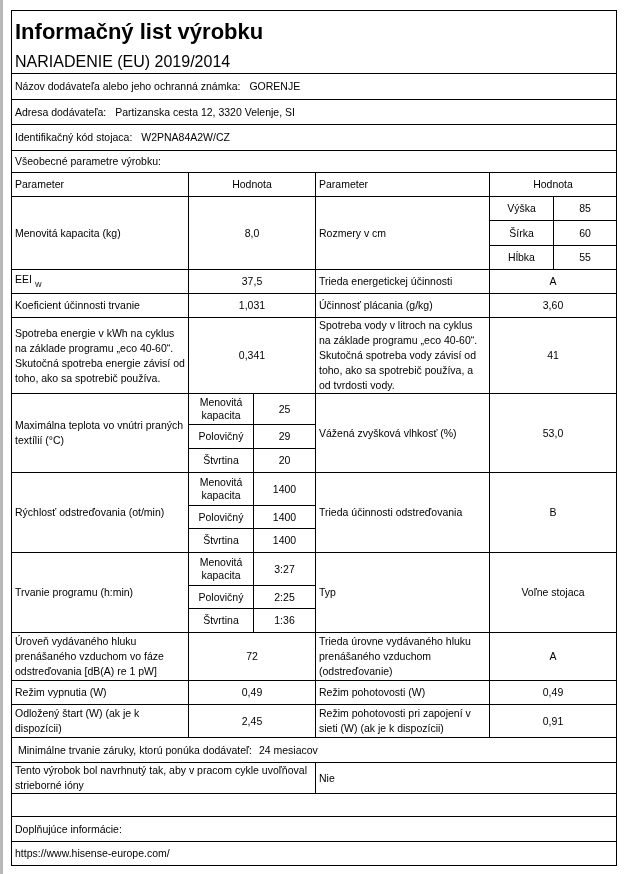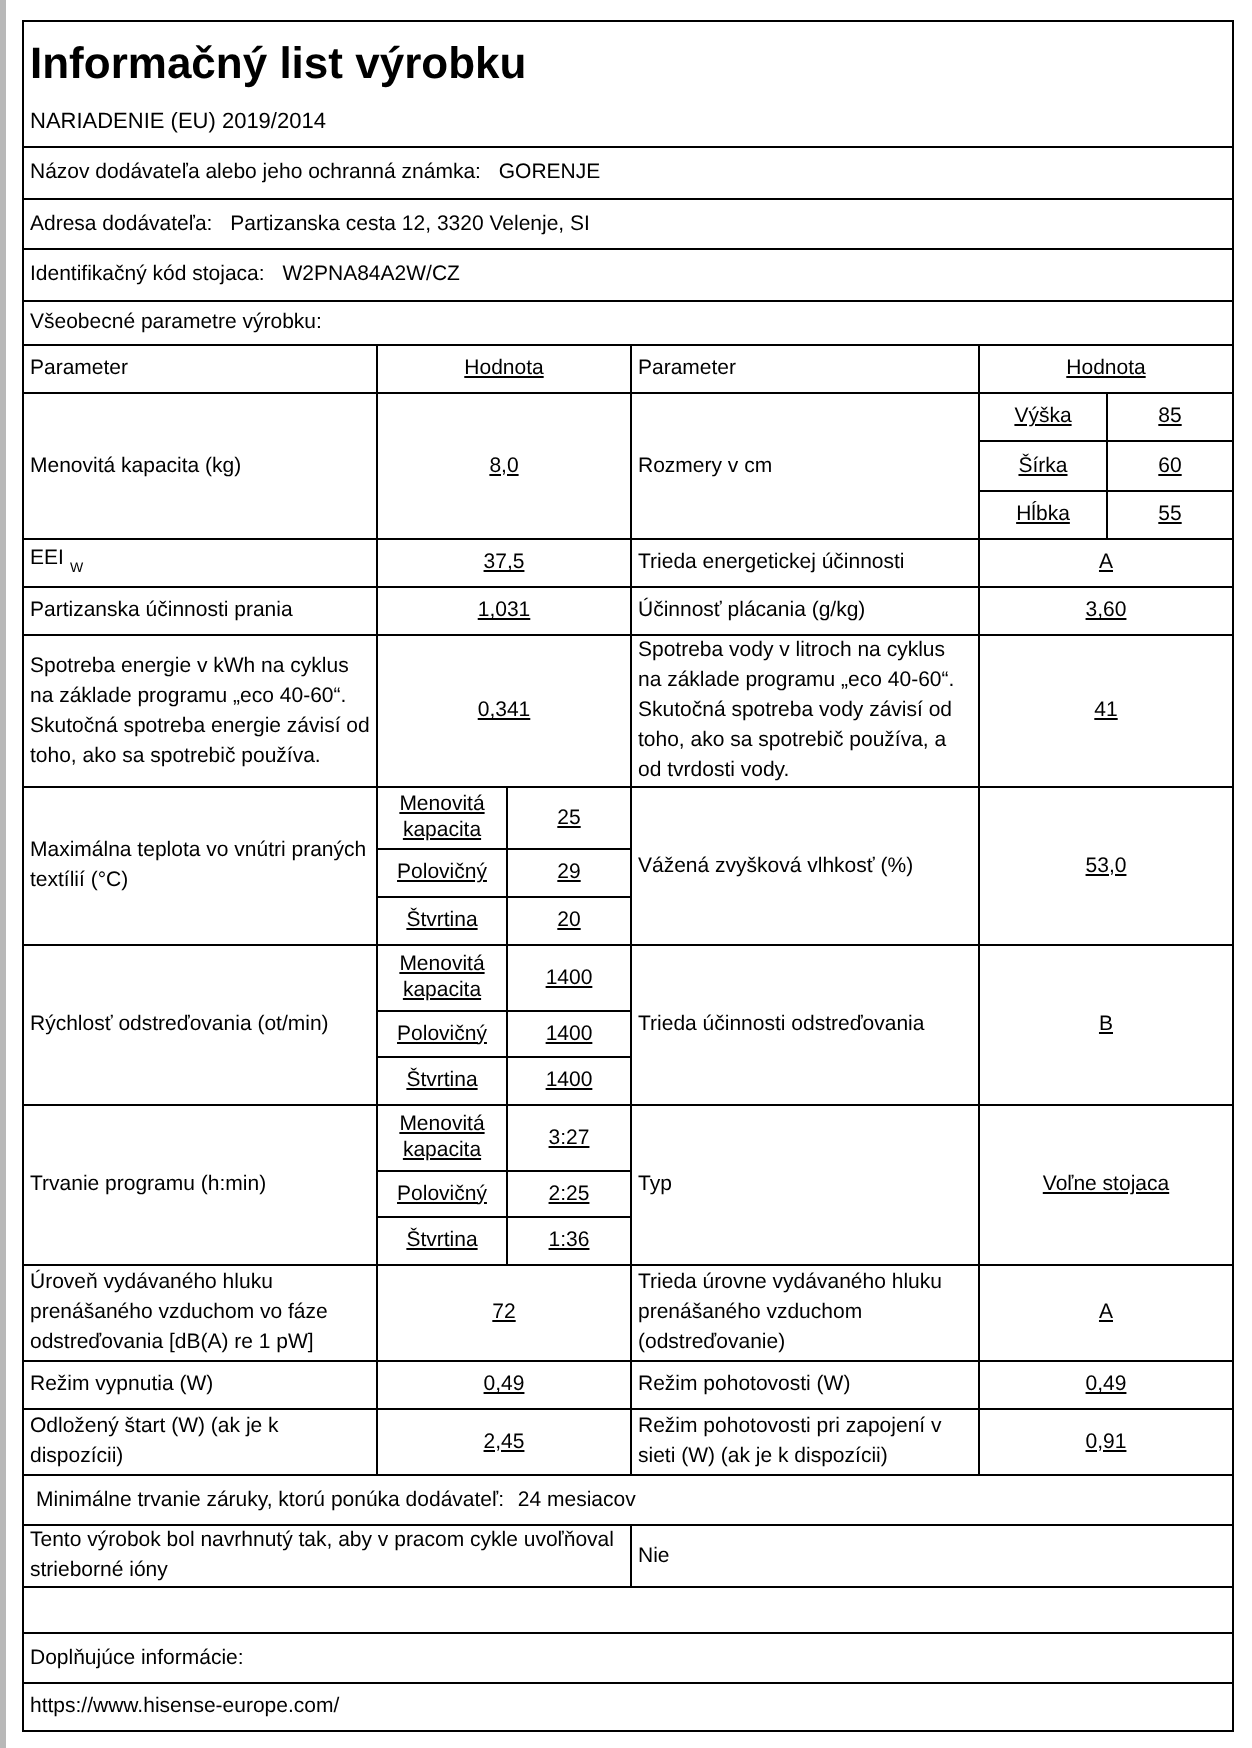--- a/index.html
+++ b/index.html
@@ -5,23 +5,23 @@
   html, body { margin: 0; padding: 0; }
   body {
     width: 626px; height: 874px; background: #ffffff; position: relative; overflow: hidden;
     font-family: "Liberation Sans", "DejaVu Sans", sans-serif; color: #000;
   }
   .leftbar { position: absolute; left: 0; top: 0; width: 3px; height: 874px; background: #b8b8b8; }
   .sheet { position: absolute; left: 11px; top: 10px; width: 605px; }
   table { border-collapse: collapse; width: 605px; table-layout: fixed; }
   td { border: 1px solid #000; padding: 0 3px; font-size: 10.5px; vertical-align: middle; line-height: 13px; }
   .title { font-size: 22px; font-weight: bold; height: 34px; border-bottom: none; padding-top: 4px; line-height: 26px; }
-  .reg { font-size: 11px; height: 24px; border-top: none; }
+  .reg { font-size: 16px; height: 24px; border-top: none; }
   .b { font-weight: normal; }
-  .c { text-align: center; text-decoration: underline; }
+  .c { text-align: center; }
   .sub { font-size: 7px; vertical-align: -4px; margin-left: 3px; }
   .lbl { font-weight: normal; }
   .gap { margin-left: 6px; }
 </style>
 </head>
 <body>
 
 <div class="leftbar"></div>
 
 <div class="sheet">
@@ -89,21 +89,21 @@
   </tr>
 
   <tr style="height:24px">
     <td><span>EEI</span><span class="sub">W</span></td>
     <td colspan="2" class="c">37,5</td>
     <td>Trieda energetickej účinnosti</td>
     <td colspan="2" class="c">A</td>
   </tr>
 
   <tr style="height:24px">
-    <td>Partizanska účinnosti prania</td>
+    <td>Koeficient účinnosti trvanie</td>
     <td colspan="2" class="c">1,031</td>
     <td>Účinnosť plácania (g/kg)</td>
     <td colspan="2" class="c">3,60</td>
   </tr>
 
   <tr style="height:75px">
     <td style="line-height:15px">Spotreba energie v kWh na cyklus na základe programu „eco 40-60“. Skutočná spotreba energie závisí od toho, ako sa spotrebič používa.</td>
     <td colspan="2" class="c">0,341</td>
     <td style="line-height:15px">Spotreba vody v litroch na cyklus na základe programu „eco 40-60“. Skutočná spotreba vody závisí od toho, ako sa spotrebič používa, a od tvrdosti vody.</td>
     <td colspan="2" class="c">41</td>

